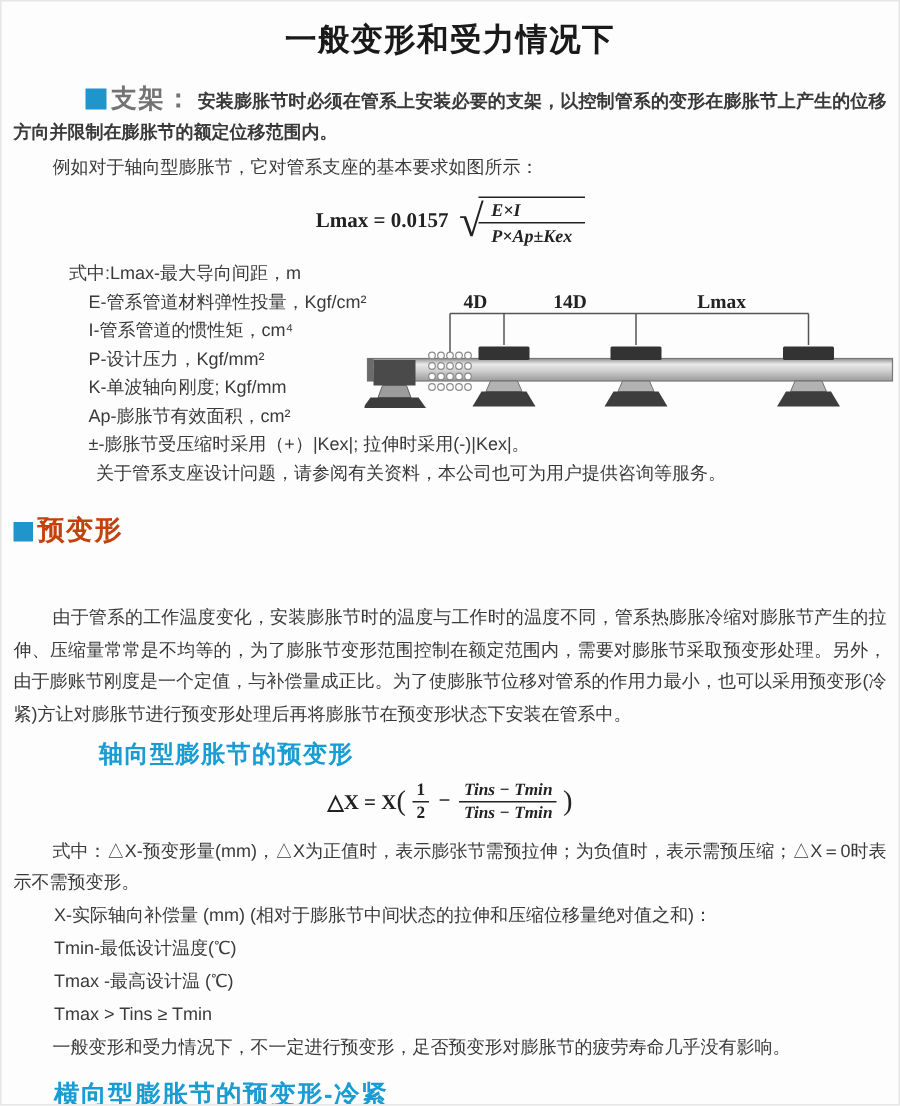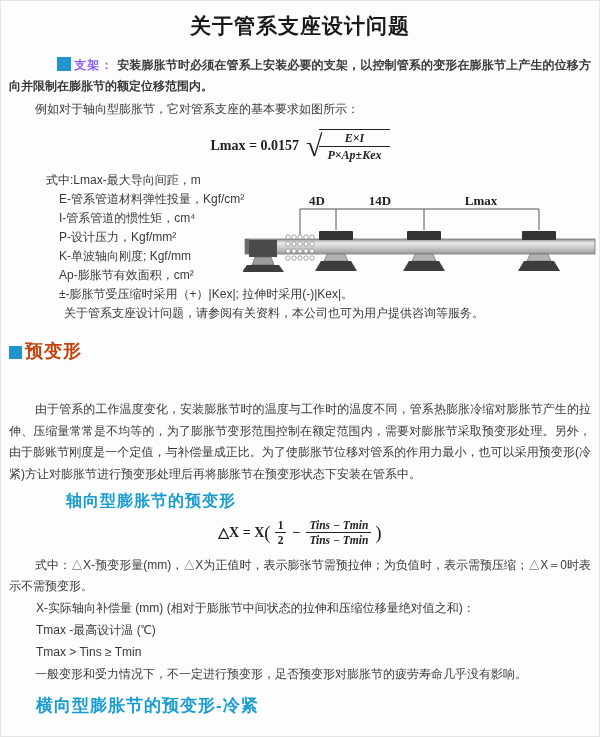--- a/index.html
+++ b/index.html
@@ -14,35 +14,35 @@
     letter-spacing:1px; margin:11px 0 15px;
   }
   .content { padding:0 8px; }
   .body-text { font-size:12px; line-height:21px; text-align:justify; color:#3a3a3a; }
   .indent2 { text-indent:26px; }
   .bullet-sq {
     display:inline-block; width:14px; height:14px; background:#1f95cb;
     margin-right:3px; vertical-align:-2px;
   }
   .bullet-sq.small { width:13px; height:13px; }
-  .lead-heading { color:#8b5cf6; font-weight:bold; font-size:12px; letter-spacing:1px; }
+  .lead-heading { color:#737373; font-weight:bold; font-size:17px; letter-spacing:1px; }
   .lead-body { font-weight:bold; }
   .section-heading { font-size:18px; font-weight:bold; color:#c2410c; letter-spacing:1px; margin:16px 0 6px; }
   .sub-heading { font-size:16px; font-weight:bold; color:#189cd2; letter-spacing:1px; }
   .sub-heading.axial { margin:6px 0 6px 57px; }
   .sub-heading.lateral { margin:9px 0 2px 27px; font-size:17px; }
 
   
   .formula {
     display:flex; justify-content:center; align-items:center;
     font-family:"Liberation Serif", serif; font-weight:bold; font-size:14px; color:#222;
   }
   .f-sqrt { display:inline-flex; align-items:center; margin-left:7px; }
   .f-radical { font-size:30px; font-weight:normal; line-height:26px; margin-right:-3px; }
-  .f-radicand { display:inline-flex; flex-direction:column; border-top:1.5px solid #222; text-align:center; }
+  .f-radicand { display:inline-flex; flex-direction:column; border-top:1.5px solid #222; text-align:left; }
   .f-radicand span { font-style:italic; font-size:12px; line-height:15px; padding:1px 8px 0; }
   .f-radicand .rnum { border-bottom:1px solid #222; }
   .vfrac { display:inline-flex; flex-direction:column; align-items:center; margin:0 4px; }
   .vfrac span { font-size:11.5px; line-height:14px; padding:0 3px; }
   .vfrac .fn { border-bottom:1px solid #222; }
   .vfrac.italic span { font-style:italic; }
   .f-paren { font-size:19px; font-weight:normal; }
   .f-op { margin:0 2px; }
 
   
@@ -54,21 +54,21 @@
   .temp-list { margin-left:27px; font-size:12px; line-height:22px; color:#3a3a3a; }
   .note-x { margin-left:27px; }
 
   
   .diagram { position:absolute; left:242px; top:192px; width:355px; height:96px; }
   .dim-label { font-family:"Liberation Serif", serif; font-weight:bold; font-size:13px; fill:#222; }
 </style>
 </head>
 <body>
 
-<h1 class="page-title">关于管系支座设计问题</h1>
+<h1 class="page-title">一般变形和受力情况下</h1>
 
 <div class="content">
 
   <p class="body-text" style="text-indent:48px;">
     <span class="bullet-sq"></span><span class="lead-heading">支架：</span>
     <span class="lead-body">安装膨胀节时必须在管系上安装必要的支架，以控制管系的变形在膨胀节上产生的位移方向并限制在膨胀节的额定位移范围内。</span>
   </p>
   <p class="body-text indent2" style="margin-top:2px;">例如对于轴向型膨胀节，它对管系支座的基本要求如图所示：</p>
 
   <div class="formula" style="margin:9px 0 2px;">
@@ -112,20 +112,21 @@
       <span class="fn">Tins − Tmin</span>
       <span>Tins − Tmin</span>
     </span>
     <span class="f-paren">)</span>
   </div>
 
   <p class="body-text indent2">式中：△X-预变形量(mm)，△X为正值时，表示膨张节需预拉伸；为负值时，表示需预压缩；△X＝0时表示不需预变形。</p>
   <p class="body-text note-x" style="margin-top:1px;">X-实际轴向补偿量 (mm) (相对于膨胀节中间状态的拉伸和压缩位移量绝对值之和)：</p>
 
   <div class="temp-list">
+    <div>Tmin-最低设计温度(℃)</div>
     <div>Tmax -最高设计温 (℃)</div>
     <div>Tmax &gt; Tins ≥ Tmin</div>
   </div>
   <p class="body-text indent2" style="line-height:22px;">一般变形和受力情况下，不一定进行预变形，足否预变形对膨胀节的疲劳寿命几乎没有影响。</p>
 
   <div class="sub-heading lateral">横向型膨胀节的预变形-冷紧</div>
 
 </div>
 
 <svg class="diagram" viewBox="0 0 355 96">

